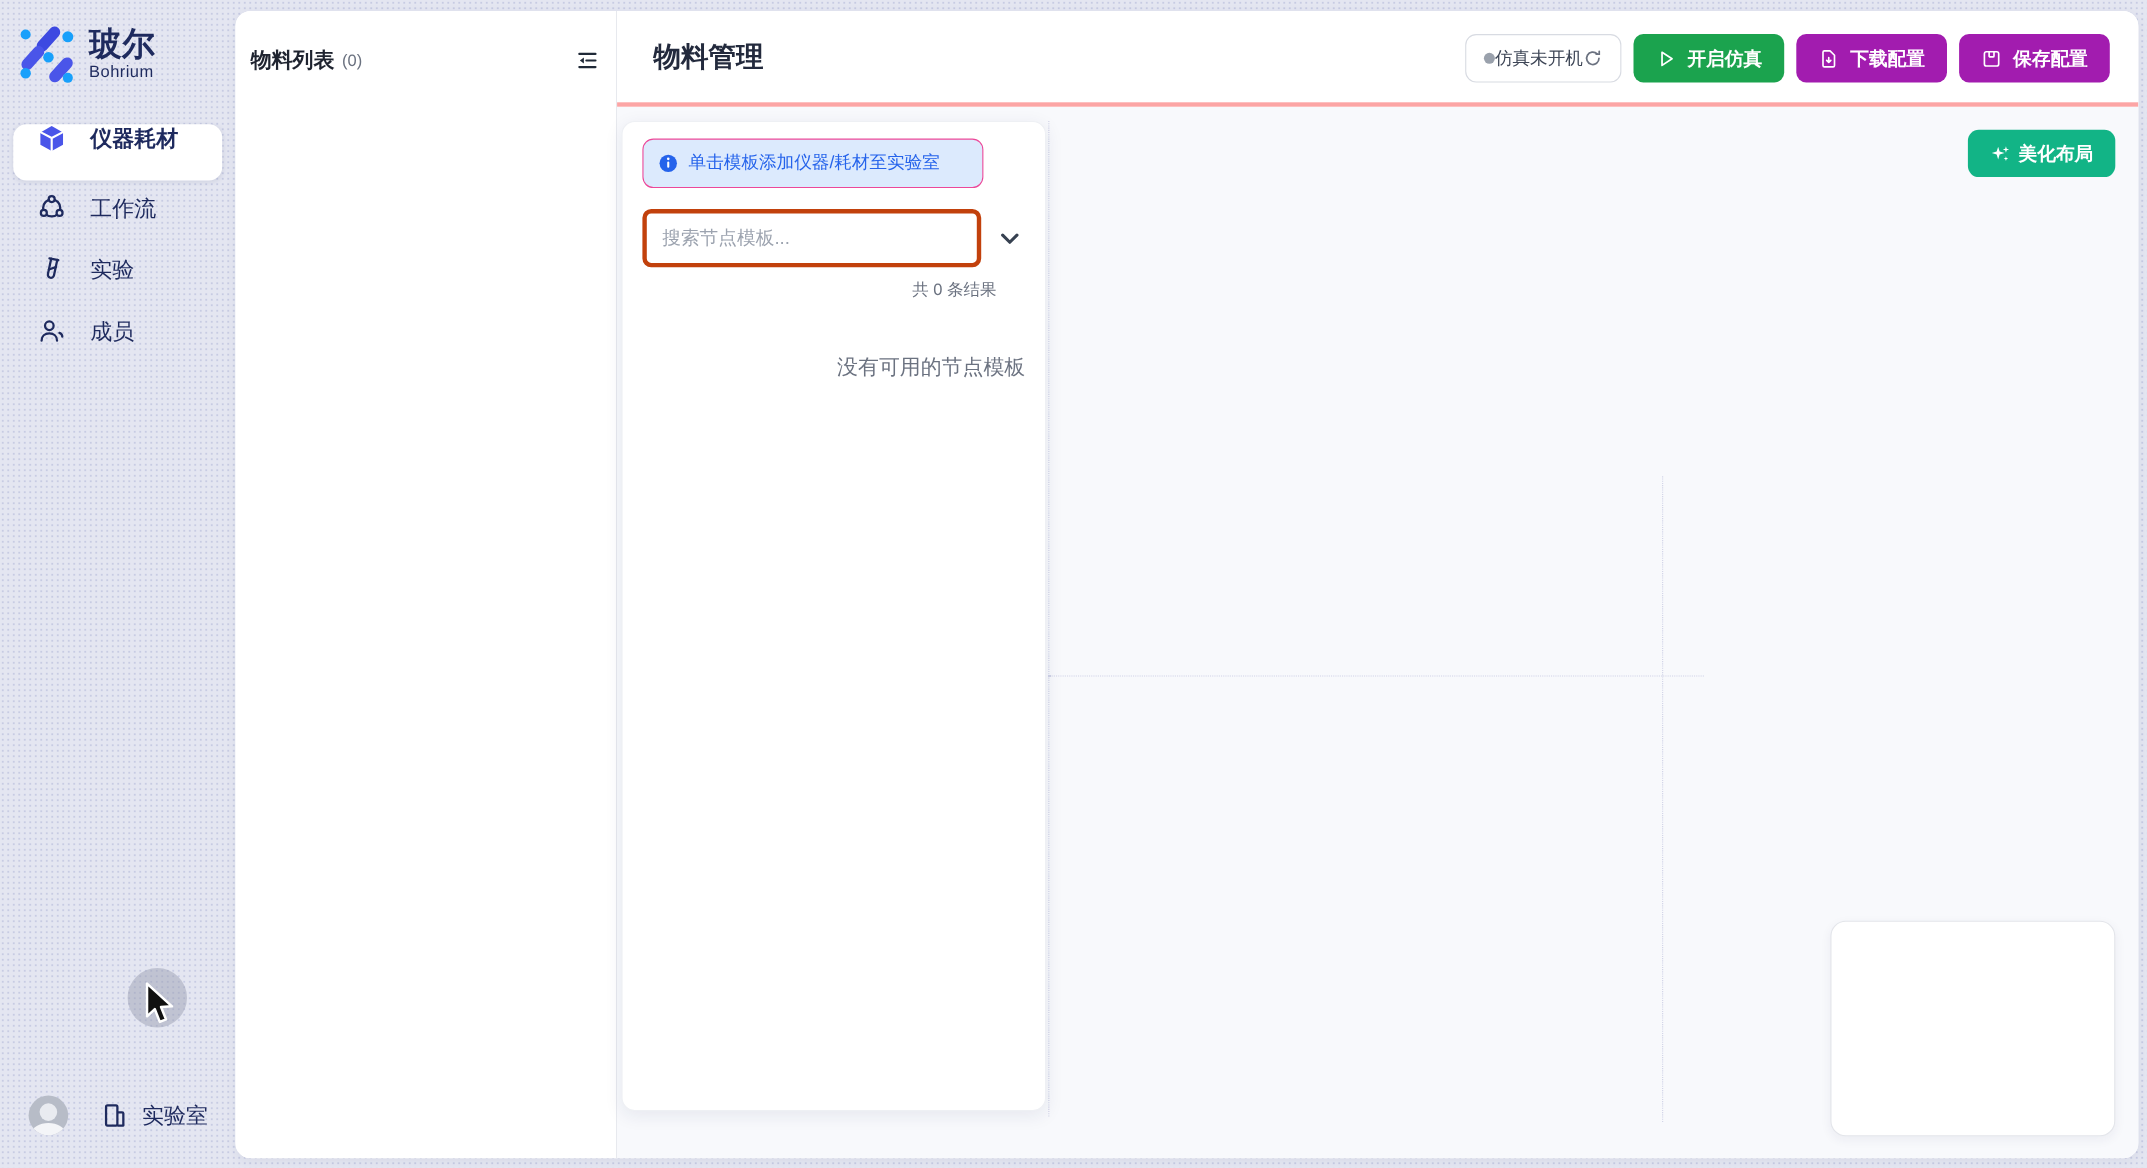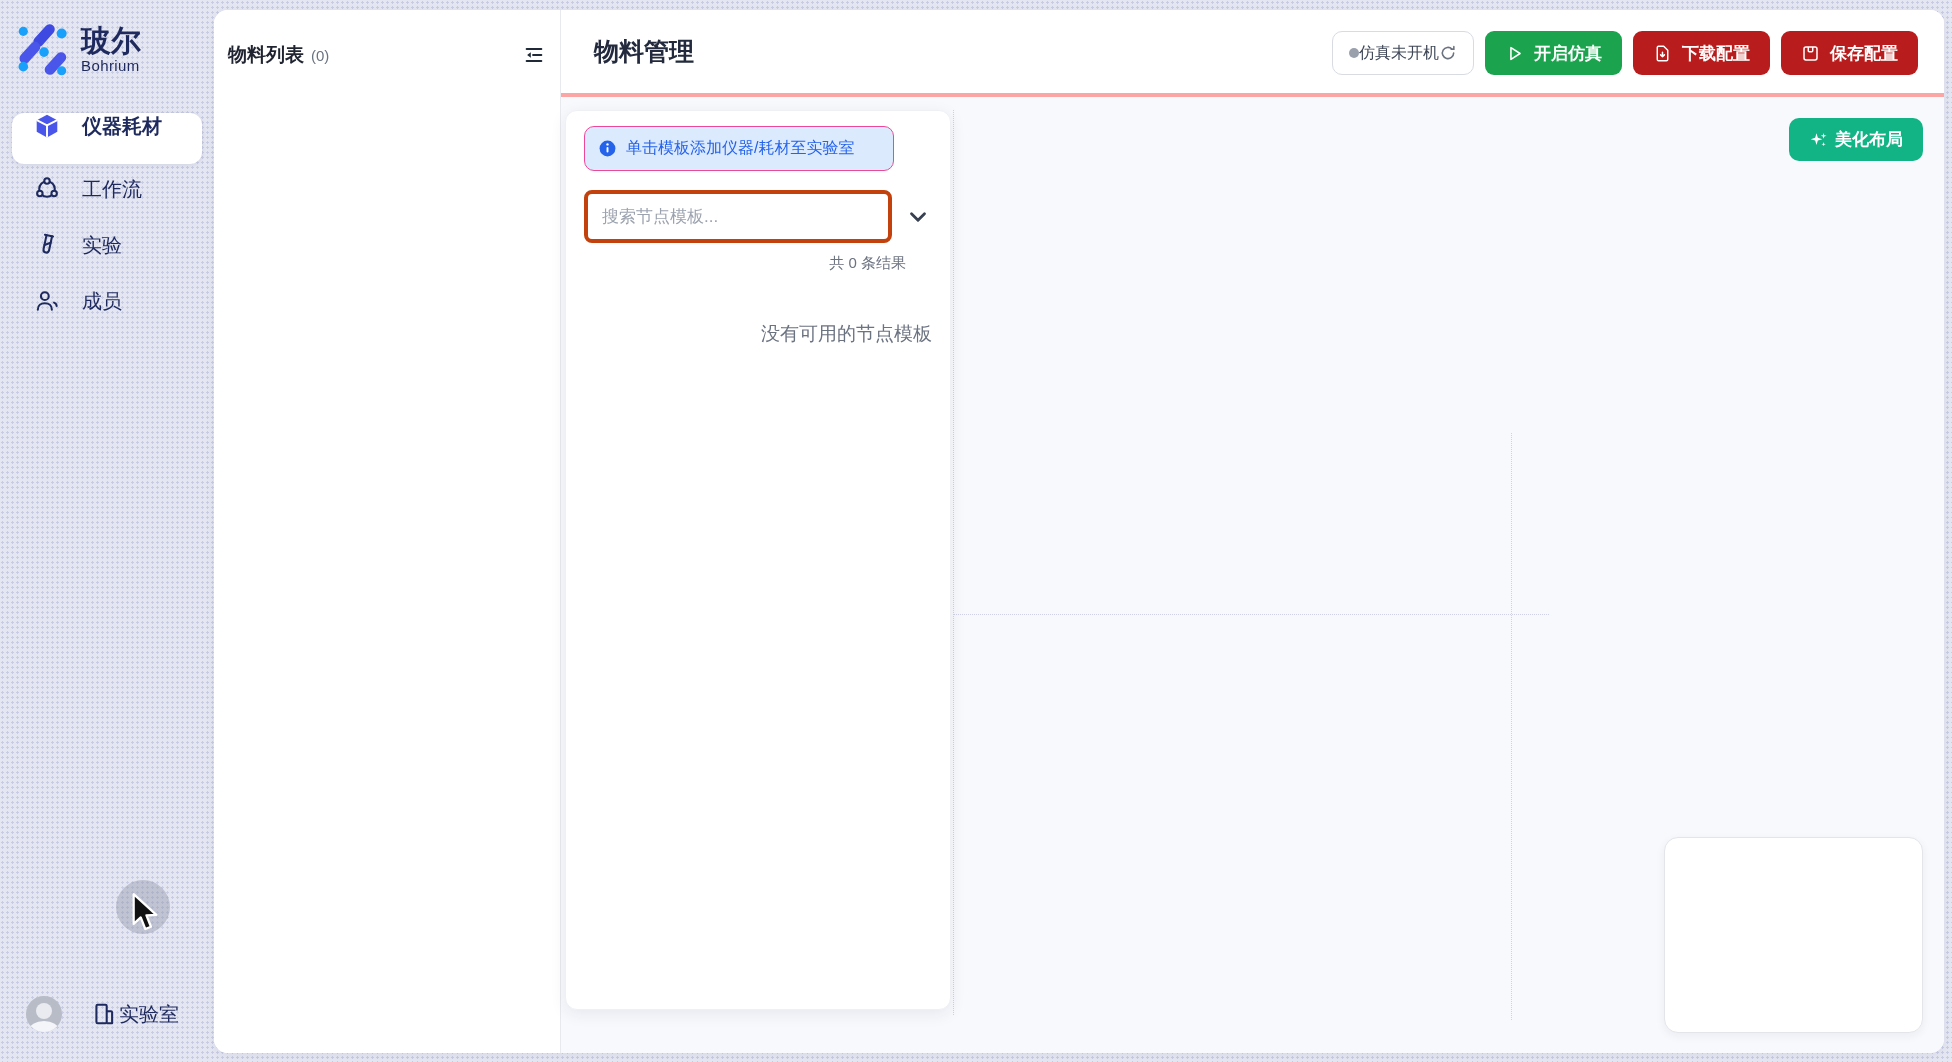--- a/index.html
+++ b/index.html
@@ -28,21 +28,21 @@
   .nav-item.active {
     height:51px; background:#ffffff; font-weight:700;
     box-shadow:0 1px 5px rgba(30,40,90,.10);
   }
   .nav-icon { width:26px; height:26px; flex:0 0 26px; }
 
   .sidebar-footer { position:absolute; left:0; bottom:16px; width:214px; height:64px; display:flex; align-items:center; }
   .avatar { width:36px; height:36px; border-radius:50%; background:#b7bcc7; margin-left:26px; position:relative; overflow:hidden; cursor:pointer; }
   .avatar .head { position:absolute; left:10px; top:7px; width:16px; height:16px; border-radius:50%; background:#e9ebf0; }
   .avatar .body { position:absolute; left:3px; top:25px; width:30px; height:18px; border-radius:50%; background:#f4f5f8; }
-  .lab-switch { display:flex; align-items:center; gap:2px; margin-left:29px; cursor:pointer; }
+  .lab-switch { display:flex; align-items:center; gap:12px; margin-left:29px; cursor:pointer; }
   .lab-switch span { font-size:20px; color:#1e2a5e; font-weight:500; }
 
   
   .card {
     position:absolute; left:214px; top:10px; width:1730px; height:1043px;
     background:#ffffff; border-radius:14px; overflow:hidden;
     box-shadow:0 2px 10px rgba(40,50,90,.06);
     display:flex;
   }
 
@@ -64,21 +64,21 @@
     display:flex; align-items:center; gap:0; cursor:pointer;
   }
   .status-dot { width:10px; height:10px; border-radius:50%; background:#9aa1ac; }
   .status-text { font-size:16px; color:#3f4757; font-weight:500; }
   .btn {
     height:44px; border:none; border-radius:9px; padding:0 20px;
     display:flex; align-items:center; gap:10px; color:#fff; font-size:17px; font-weight:600;
     font-family:"Liberation Sans", sans-serif; cursor:pointer;
   }
   .btn-green { background:#1ba34e; }
-  .btn-blue  { background:#b91c1c; }
+  .btn-blue  { background:#a21caf; }
 
   
   .canvas { position:absolute; left:0; top:87px; right:0; bottom:0; }
   .guide { position:absolute; }
   .guide.v { border-left:1px dotted #cfd1e6; width:0; }
   .guide.h { border-top:1px dotted #cfd1e6; height:0; }
 
   .float-panel {
     position:absolute; left:4px; top:13px; width:386px; height:900px;
     background:#fff; border:1px solid #eef0f4; border-radius:12px;

